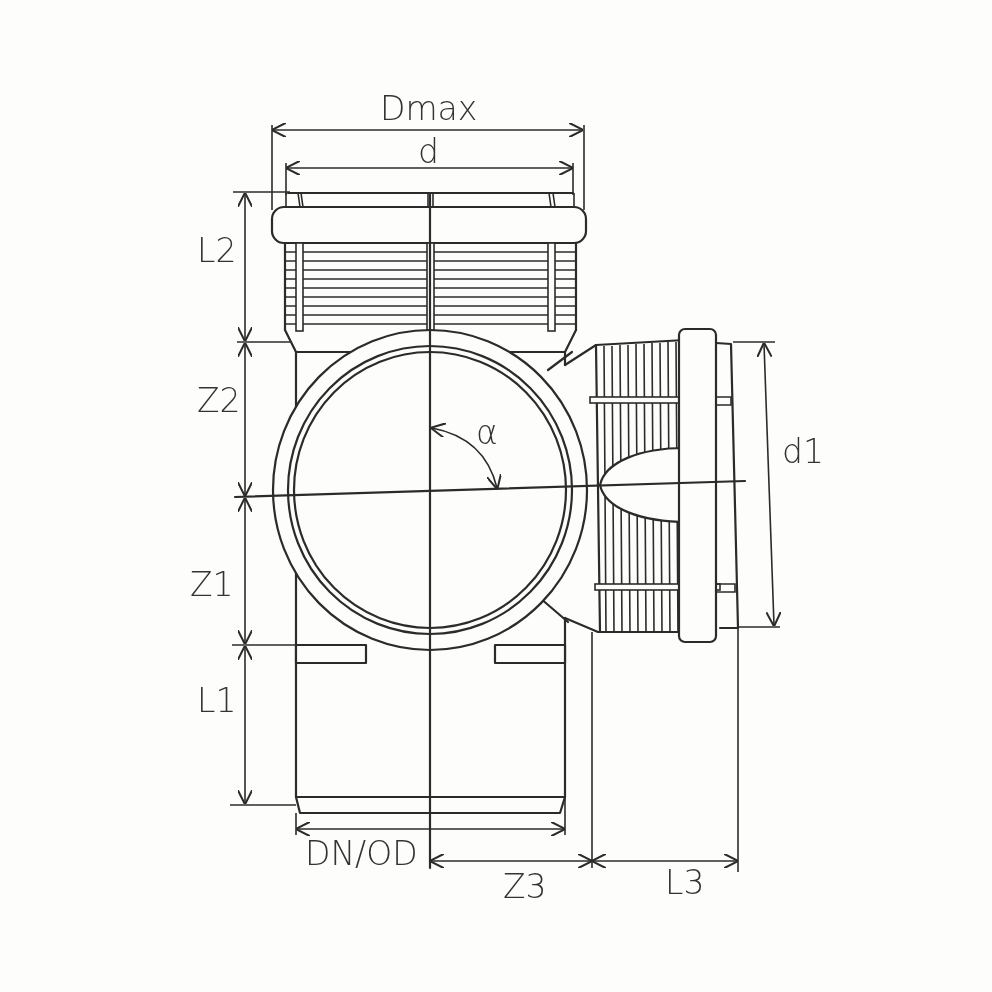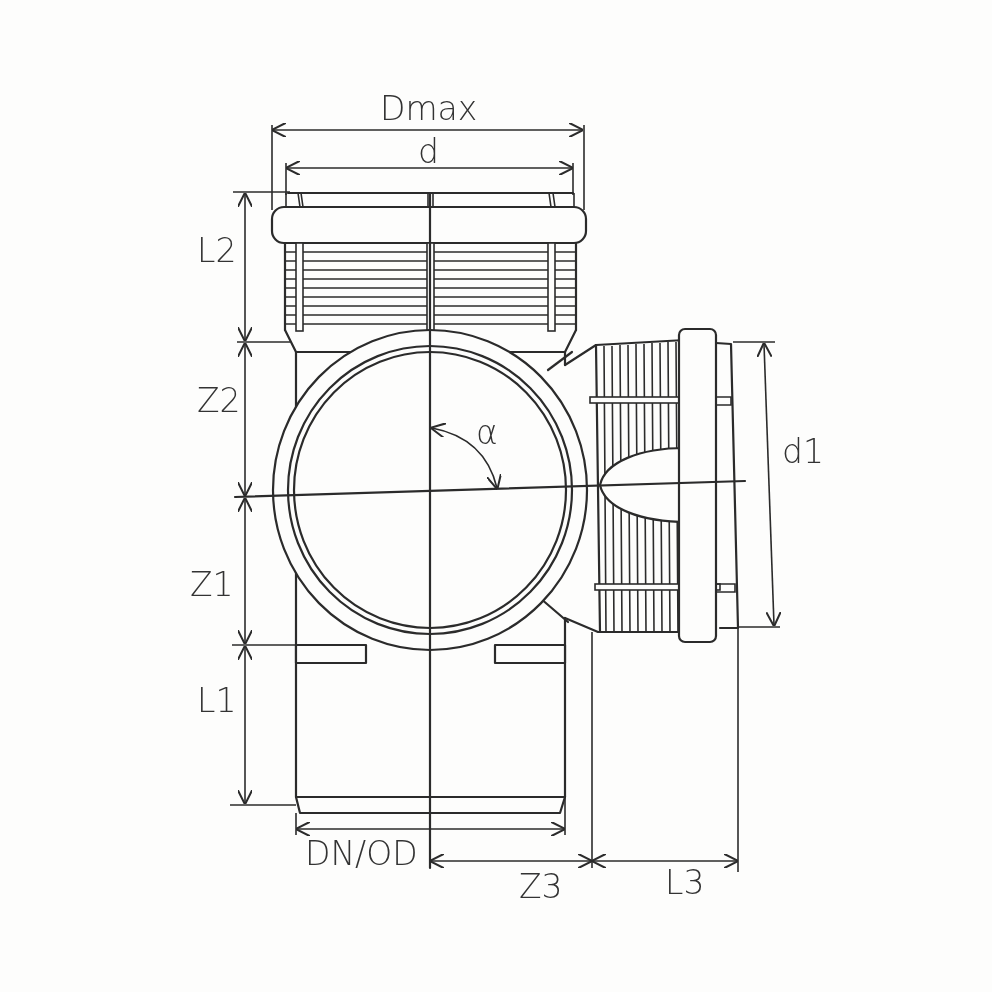--- a/index.html
+++ b/index.html
@@ -139,15 +139,15 @@
 
 <div class="lbl" style="left:380px;top:92px;">Dmax</div>
 <div class="lbl" style="left:418px;top:135px;">d</div>
 <div class="lbl" style="left:197px;top:234px;">L2</div>
 <div class="lbl" style="left:197px;top:384px;">Z2</div>
 <div class="lbl" style="left:476px;top:416px;">α</div>
 <div class="lbl" style="left:782px;top:435px;">d1</div>
 <div class="lbl" style="left:190px;top:562px;margin-top:6px;">Z1</div>
 <div class="lbl" style="left:197px;top:684px;">L1</div>
 <div class="lbl" style="left:305px;top:837px;">DN/OD</div>
-<div class="lbl" style="left:503px;top:870px;margin-left:16px;">Z3</div>
+<div class="lbl" style="left:503px;top:870px;">Z3</div>
 <div class="lbl" style="left:644px;top:866px;margin-left:21px;">L3</div>
 </div>
 
 </body></html>

